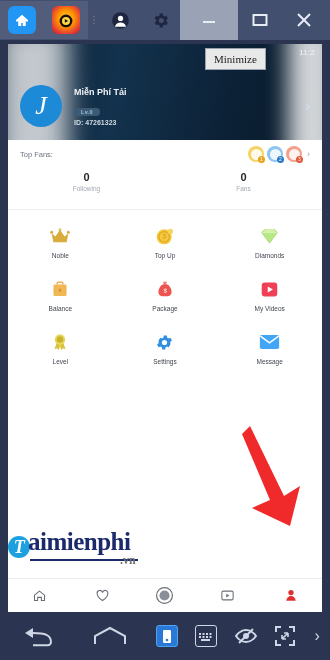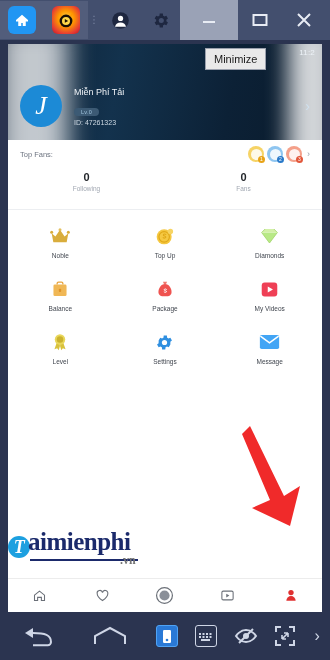--- a/index.html
+++ b/index.html
@@ -77,21 +77,21 @@
     width: 100%; height: 64px;
     display: flex; align-items: center; padding: 0 12px;
   }
   .avatar {
     width: 42px; height: 42px; border-radius: 50%;
     background: #1c8ad6;
     display: flex; align-items: center; justify-content: center;
     color: #fff; font-family: "Liberation Serif", serif;
     font-size: 26px; font-style: italic; flex: 0 0 auto;
   }
-  .prof-text { margin-left: 12px; }
+  .prof-text { margin-left: 12px; font-weight: bold; }
   .prof-name { color: #eef2f6; font-size: 9px; margin-bottom: 3px; }
   .prof-badge {
     display: inline-block; padding: 1px 7px; border-radius: 7px;
     background: #3c5a74; color: #9fc3dc; font-size: 5.5px;
     margin-bottom: 3px; letter-spacing: .3px; filter: blur(.4px);
   }
   .prof-id { color: #cfdae4; font-size: 7px; }
   .prof-chev {
     position: absolute; right: 12px; top: 50%; transform: translateY(-50%);
     color: #cfe0ee; font-size: 14px;
@@ -445,21 +445,21 @@
       </div>
       <div class="nav-item">
         <svg width="14" height="15" viewBox="0 0 24 24" fill="#e03030">
             <circle cx="12" cy="7" r="4.6"></circle>
             <path d="M4 21a8 8 0 0 1 16 0z"></path>
           </svg>
       </div>
     </div>
   </div>
 
-  <div style="position:absolute;left:205px;top:48px;background:#e9e9e9;border:1px solid #9aa0ad;padding:4px 8px;font-size:11px;color:#1b1b1b;">Minimize</div>
+  <div style="position:absolute;left:205px;top:48px;background:#e9e9e9;border:1px solid #9aa0ad;padding:4px 8px;font-size:11px;color:#1b1b1b;font-family:Liberation Serif, serif;">Minimize</div>
 
   <div class="bot-bar">
 
     <div class="bb bb-left">
       <svg width="34" height="22" viewBox="0 0 34 22" fill="none" stroke="#cfd6e6" stroke-width="2">
         <path d="M31 17c0-7-6-9-18-9"></path>
           <path d="M13 3 5 8l8 5z" fill="#cfd6e6" stroke="none"></path>
         <path d="M31 17a3.2 3.2 0 0 1-3.2 3.2H13"></path>
       </svg>
     </div>

